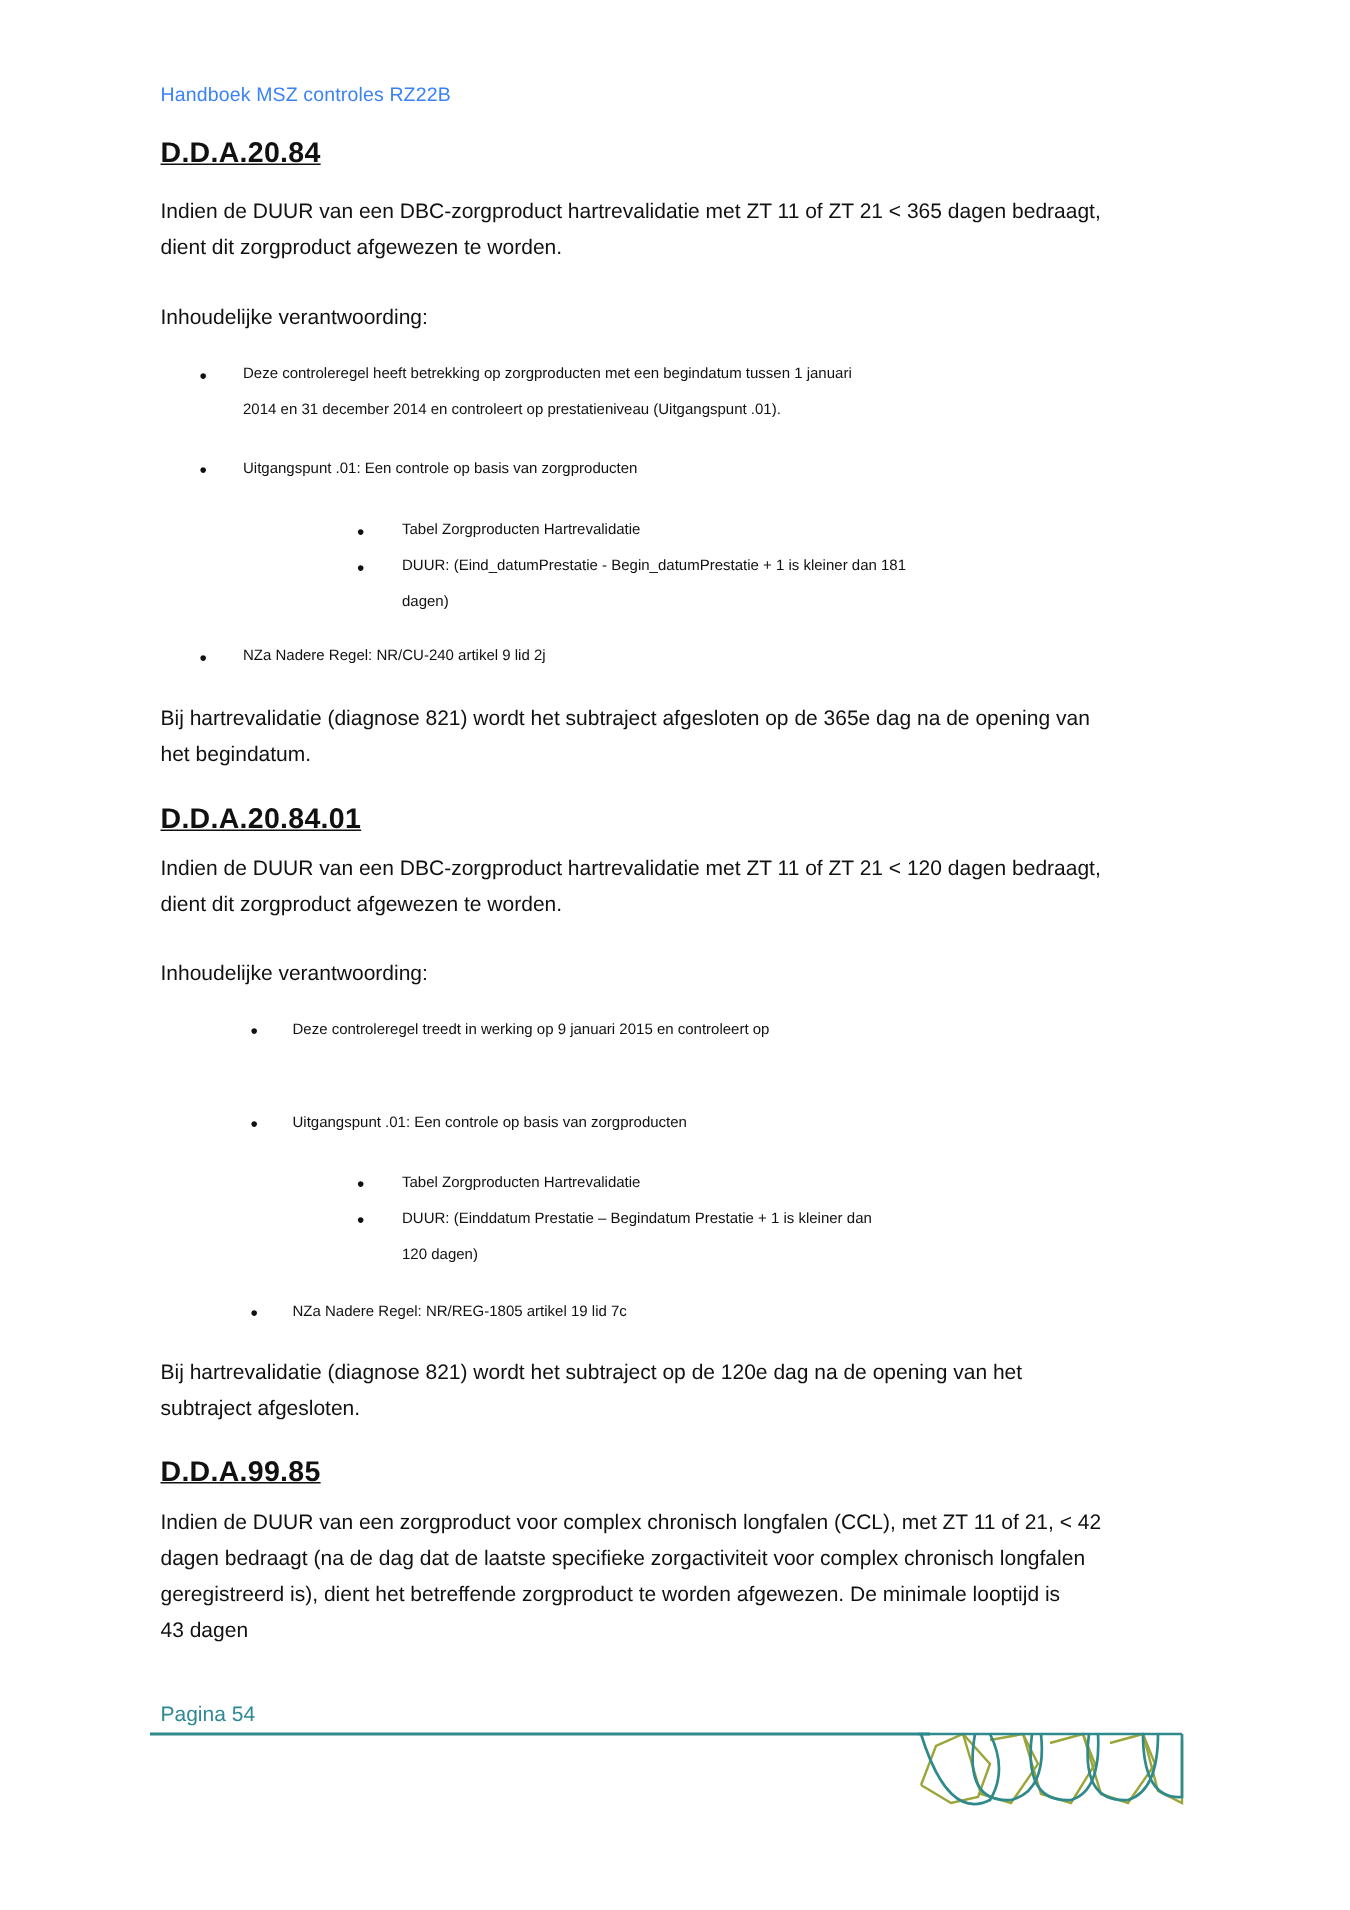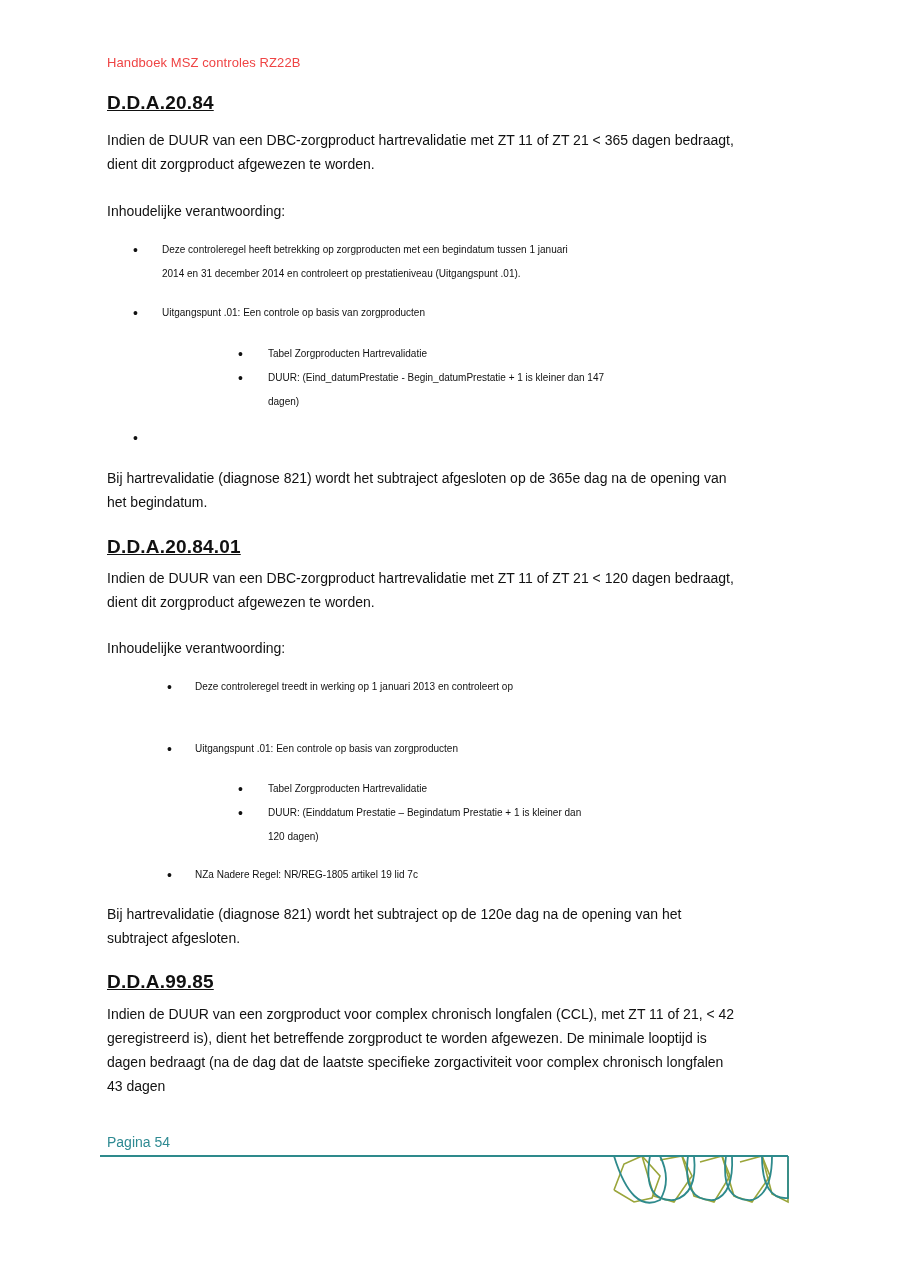--- a/index.html
+++ b/index.html
@@ -1,19 +1,19 @@
 <!DOCTYPE html>
 <html><head>
 <meta charset="utf-8">
 <style>
   html, body { margin: 0; padding: 0; background: #ffffff; }
   body { width: 900px; height: 1273px; position: relative; overflow: hidden;
          font-family: "Liberation Sans", sans-serif; color: #111; }
   .page { position: absolute; left: 0; top: 0; width: 900px; height: 1273px; }
-  .running-header { position: absolute; left: 107px; top: 55px; font-size: 13px; color: #ef4444; letter-spacing: 0.1px; }
+  .running-header { position: absolute; left: 107px; top: 55px; font-size: 13px; color: #3b82f6; letter-spacing: 0.1px; }
   .h { position: absolute; left: 107px; font-size: 19px; font-weight: bold; color: #111; letter-spacing: 0.2px; text-decoration: underline; }
   .p { position: absolute; left: 107px; width: 690px; font-size: 14px; line-height: 24px; color: #111; }
   .li { position: absolute; font-size: 10px; line-height: 24px; color: #111; }
   .bullet { position: absolute; font-size: 14px; line-height: 24px; }
   .footer-label { position: absolute; left: 107px; top: 1134px; font-size: 14px; color: #2e8a92; }
   .footer-line { position: absolute; left: 100px; top: 1155px; width: 520px; height: 2px; background: #2e8a8c; }
   .logo { position: absolute; left: 612px; top: 1150px; width: 180px; height: 56px; }
 </style>
 </head>
 <body>
@@ -36,41 +36,42 @@
   </div>
 
   <span class="bullet" style="left:133px;top:301px">•</span>
   <div class="li" style="left:162px;top:301px">Uitgangspunt .01: Een controle op basis van zorgproducten</div>
 
   <span class="bullet" style="left:238px;top:342px">•</span>
   <div class="li" style="left:268px;top:342px">Tabel Zorgproducten Hartrevalidatie</div>
 
   <span class="bullet" style="left:238px;top:366px">•</span>
   <div class="li" style="left:268px;top:366px;width:520px">
-    <div>DUUR: (Eind_datumPrestatie - Begin_datumPrestatie + 1 is kleiner dan 147</div>
+    <div>DUUR: (Eind_datumPrestatie - Begin_datumPrestatie + 1 is kleiner dan 181</div>
     <div>dagen)</div>
   </div>
 
   <span class="bullet" style="left:133px;top:426px">•</span>
+  <div class="li" style="left:162px;top:426px">NZa Nadere Regel: NR/CU-240 artikel 9 lid 2j</div>
 
   <div class="p" style="top:466px">
     <div>Bij hartrevalidatie (diagnose 821) wordt het subtraject afgesloten op de 365e dag na de opening van</div>
     <div>het begindatum.</div>
   </div>
 
   <div class="h" style="top:536px">D.D.A.20.84.01</div>
   <div class="p" style="top:566px">
     <div>Indien de DUUR van een DBC-zorgproduct hartrevalidatie met ZT 11 of ZT 21 &lt; 120 dagen bedraagt,</div>
     <div>dient dit zorgproduct afgewezen te worden.</div>
   </div>
   <div class="p" style="top:636px">Inhoudelijke verantwoording:</div>
 
   <span class="bullet" style="left:167px;top:675px">•</span>
   <div class="li" style="left:195px;top:675px;width:560px">
-    <div>Deze controleregel treedt in werking op 1 januari 2013 en controleert op</div>
+    <div>Deze controleregel treedt in werking op 9 januari 2015 en controleert op</div>
   </div>
 
   <span class="bullet" style="left:167px;top:737px">•</span>
   <div class="li" style="left:195px;top:737px">Uitgangspunt .01: Een controle op basis van zorgproducten</div>
 
   <span class="bullet" style="left:238px;top:777px">•</span>
   <div class="li" style="left:268px;top:777px">Tabel Zorgproducten Hartrevalidatie</div>
 
   <span class="bullet" style="left:238px;top:801px">•</span>
   <div class="li" style="left:268px;top:801px;width:500px">
@@ -82,22 +83,22 @@
   <div class="li" style="left:195px;top:863px">NZa Nadere Regel: NR/REG-1805 artikel 19 lid 7c</div>
 
   <div class="p" style="top:902px">
     <div>Bij hartrevalidatie (diagnose 821) wordt het subtraject op de 120e dag na de opening van het</div>
     <div>subtraject afgesloten.</div>
   </div>
 
   <div class="h" style="top:971px">D.D.A.99.85</div>
   <div class="p" style="top:1002px">
     <div>Indien de DUUR van een zorgproduct voor complex chronisch longfalen (CCL), met ZT 11 of 21,  &lt; 42</div>
+    <div>dagen bedraagt (na de dag dat de laatste specifieke zorgactiviteit voor complex chronisch longfalen</div>
     <div>geregistreerd is),  dient het betreffende zorgproduct te worden afgewezen. De minimale looptijd is</div>
-    <div>dagen bedraagt (na de dag dat de laatste specifieke zorgactiviteit voor complex chronisch longfalen</div>
     <div>43 dagen</div>
   </div>
 
   <div class="footer-label">Pagina 54</div>
   <div class="footer-line"></div>
   <svg class="logo" viewBox="0 0 180 56">
     <g fill="none" stroke="#9aa53a" stroke-width="1.6">
       <polyline points="2,40 12,14 30,6 48,26 40,48 22,52 2,40"></polyline>
       <polyline points="30,6 42,46 62,52 80,26 70,6 48,10"></polyline>
       <polyline points="70,6 82,46 102,52 118,26 110,6 88,12"></polyline>

